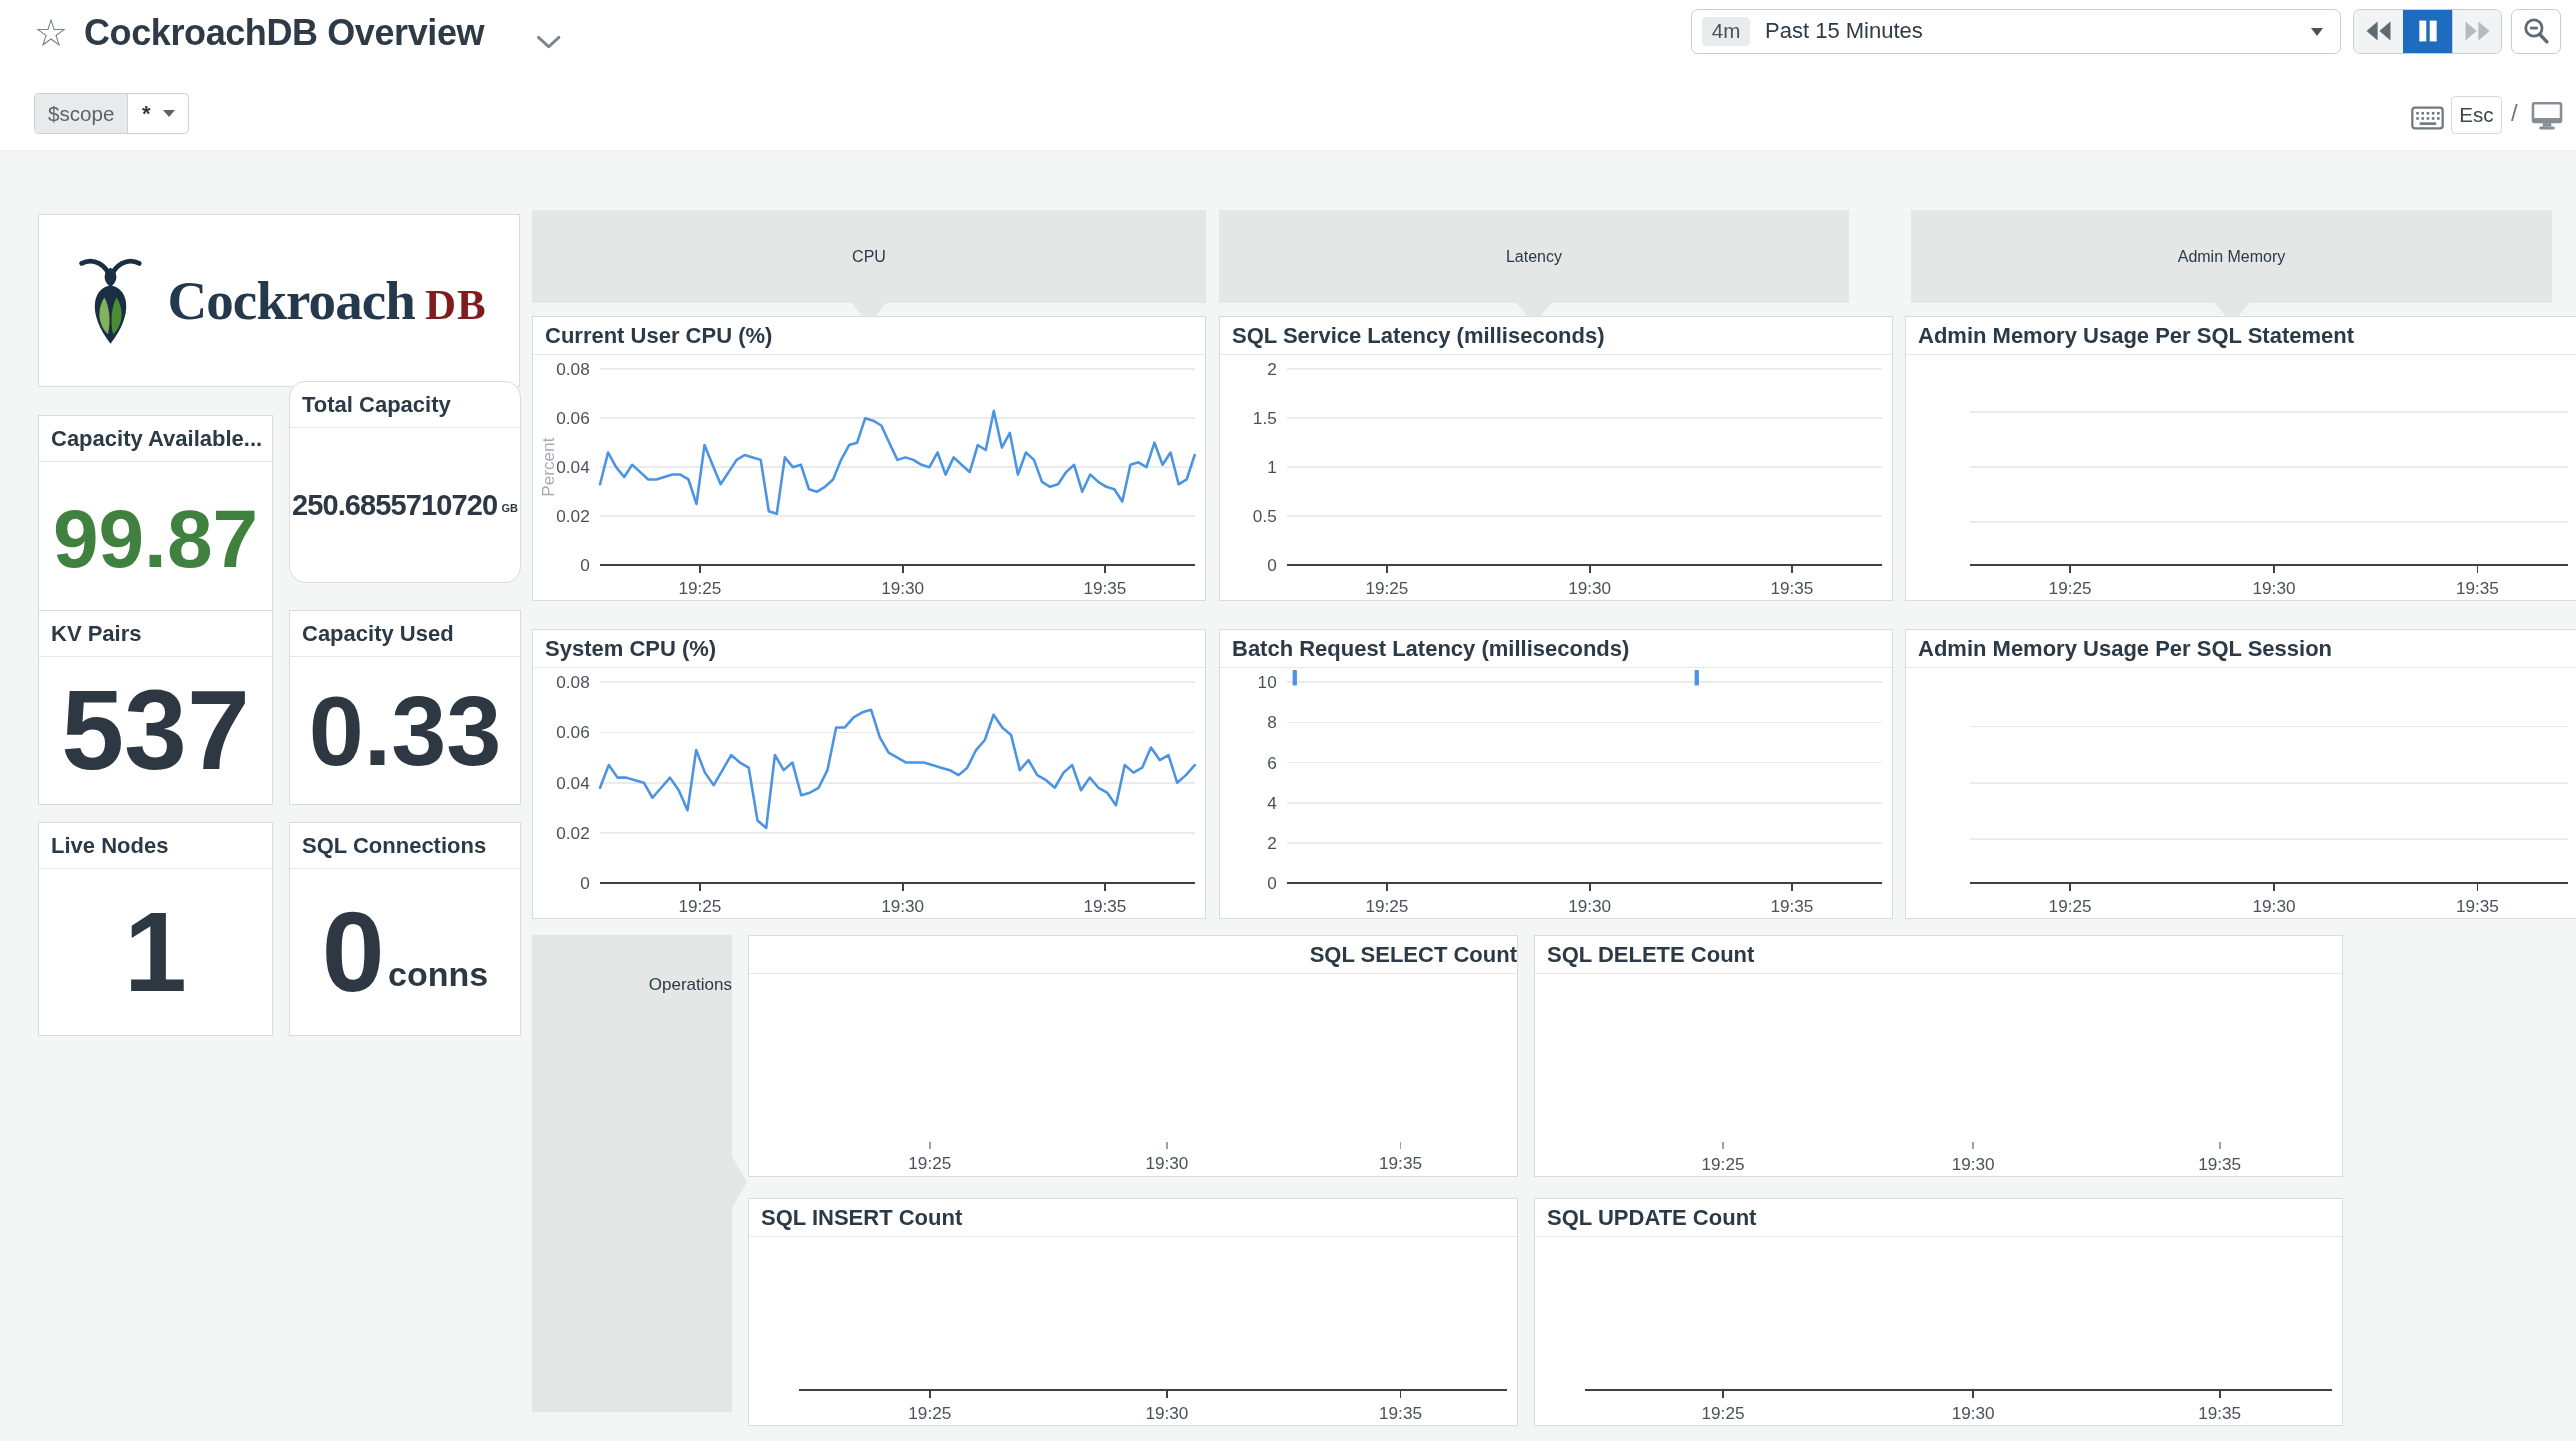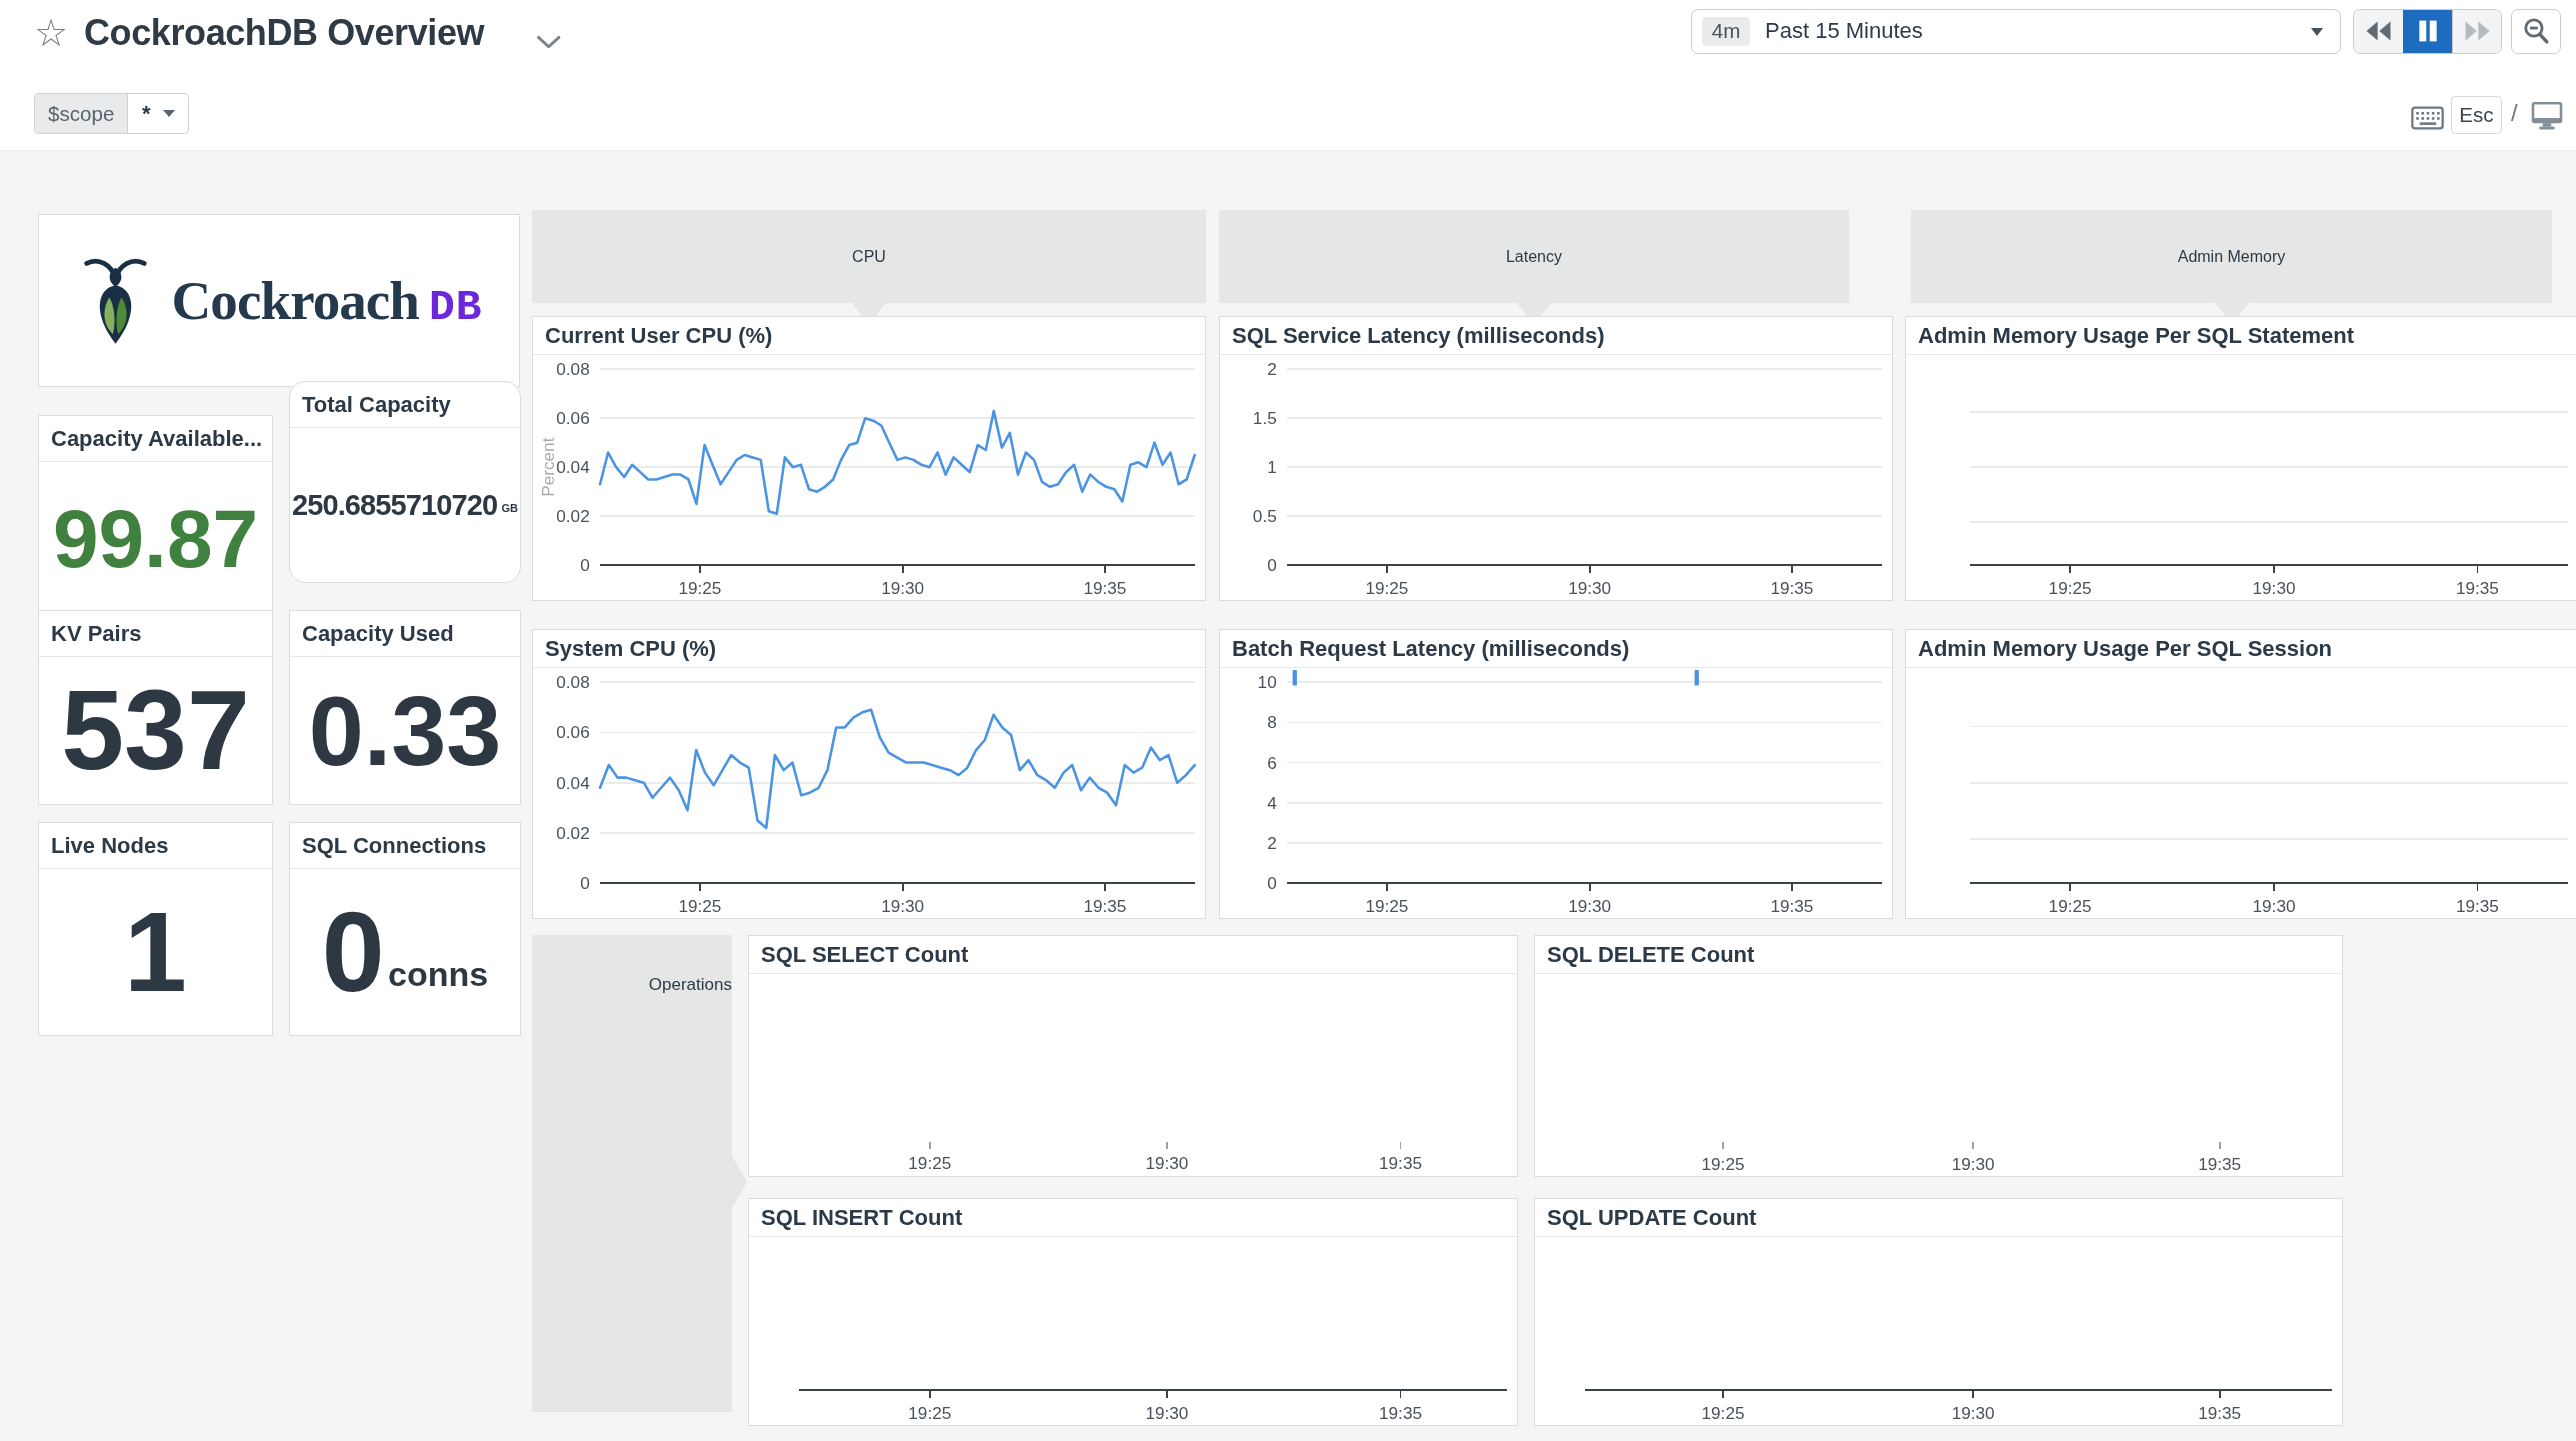--- a/index.html
+++ b/index.html
@@ -45,21 +45,21 @@
   .v-1 { font-size:113px; }
   .v-0 { font-size:113px; }
   .v-cap { font-size:29px; letter-spacing:-0.9px; }
   .unit-sm { font-size:11px; font-weight:700; color:#2d3843; margin-left:4.3px; align-self:flex-end; padding-bottom:6.9px; }
   .unit-lg { font-size:34px; font-weight:700; color:#2d3843; margin-left:3.4px; align-self:flex-end; padding-bottom:5.1px; }
   .baseline-row { display:flex; align-items:flex-end; }
 
   
   .logo-panel { display:flex; align-items:center; justify-content:center; gap:17px; }
   .wordmark { font-family:"Liberation Serif","DejaVu Serif",serif; font-weight:700; font-size:55px; color:#24394c; letter-spacing:-0.9px; }
-  .wordmark-db { font-family:Liberation Mono, monospace; font-weight:700; font-size:43px; color:#6d28d9; margin-left:10px; letter-spacing:0.9px; }
+  .wordmark-db { font-family:Liberation Serif, serif; font-weight:700; font-size:43px; color:#7f1d1d; margin-left:10px; letter-spacing:0.9px; }
 
   
   .group-hdr { position:absolute; height:93px; background:#e5e6e6; display:flex; align-items:center; justify-content:center; font-size:16px; color:#2c3a47; }
   .group-hdr .notch { position:absolute; left:50%; bottom:-21.4px; transform:translateX(-50%); width:0; height:0; border-left:18px solid transparent; border-right:18px solid transparent; border-top:22px solid #e5e6e6; }
   .ops-box { position:absolute; left:532px; top:935px; width:200px; height:477px; background:#e5e6e6; }
   .ops-label { margin-top:40px; text-align:right; font-size:17px; color:#2c3a47; }
   .ops-notch { position:absolute; right:-14.6px; top:221px; width:0; height:0; border-top:26.6px solid transparent; border-bottom:26.6px solid transparent; border-left:15.4px solid #e5e6e6; }
 
   
   .chart-panel svg.plot { position:absolute; left:0; top:38px; width:100%; height:calc(100% - 38px); display:block; }
@@ -330,21 +330,21 @@
         <line x1="74" y1="198.52" x2="770" y2="198.52" stroke="#eaebeb" stroke-width="2" shape-rendering="crispEdges"></line>
         <line x1="74" y1="250" x2="770" y2="250" stroke="#3c4348" stroke-width="2" shape-rendering="crispEdges"></line>
         <line x1="190.928" y1="251" x2="190.928" y2="259" stroke="#3c4348" stroke-width="2" shape-rendering="crispEdges"></line>
         <text x="190.928" y="283" text-anchor="middle" font-size="20" fill="#49525b">19:25</text>
         <line x1="428.264" y1="251" x2="428.264" y2="259" stroke="#3c4348" stroke-width="2" shape-rendering="crispEdges"></line>
         <text x="428.264" y="283" text-anchor="middle" font-size="20" fill="#49525b">19:30</text>
         <line x1="664.904" y1="251" x2="664.904" y2="259" stroke="#3c4348" stroke-width="2" shape-rendering="crispEdges"></line>
         <text x="664.904" y="283" text-anchor="middle" font-size="20" fill="#49525b">19:35</text>
       </svg>
   </div>
-  <div class="panel chart-panel" style="left:748px;top:935px;width:770px;height:242px;">
+  <div class="panel chart-panel" style="left:748px;top:935px;width:770px;height:242px;text-align:right;">
     <div class="panel-title chart-title">SQL SELECT Count</div>
       <svg class="plot" viewBox="0 0 894 234">
         <line x1="210.44" y1="195" x2="210.44" y2="203" stroke="#9aa1a7" stroke-width="2" shape-rendering="crispEdges"></line>
         <text x="210.44" y="227" text-anchor="middle" font-size="20" fill="#49525b">19:25</text>
         <line x1="486.48" y1="195" x2="486.48" y2="203" stroke="#9aa1a7" stroke-width="2" shape-rendering="crispEdges"></line>
         <text x="486.48" y="227" text-anchor="middle" font-size="20" fill="#49525b">19:30</text>
         <line x1="758.4" y1="195" x2="758.4" y2="203" stroke="#9aa1a7" stroke-width="2" shape-rendering="crispEdges"></line>
         <text x="758.4" y="227" text-anchor="middle" font-size="20" fill="#49525b">19:35</text>
       </svg>
   </div>

